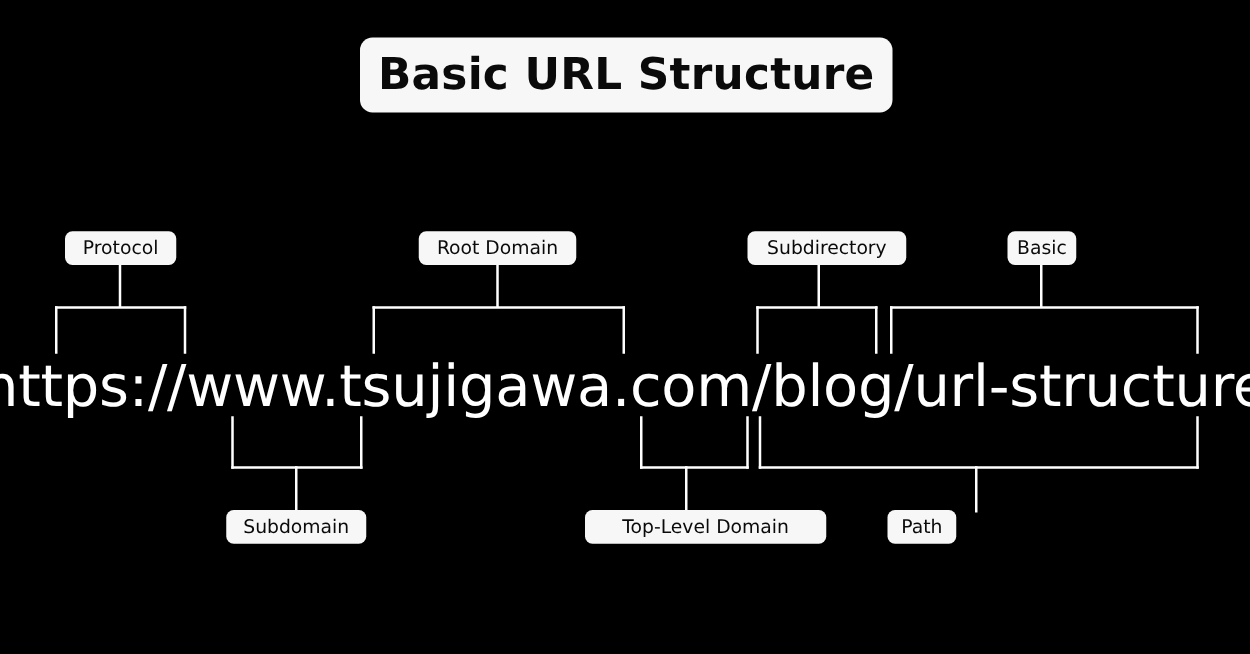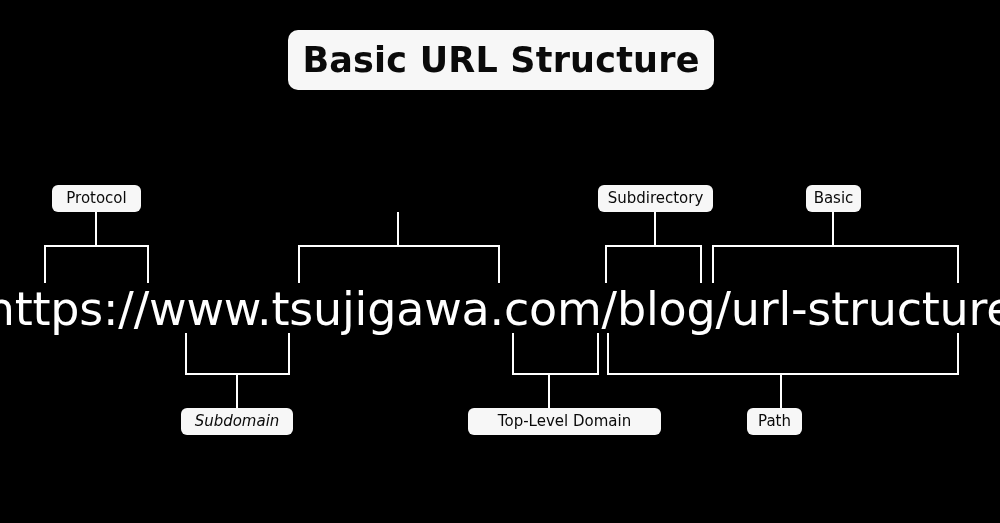--- a/index.html
+++ b/index.html
@@ -100,26 +100,29 @@
   </div>
 
   <div class="pill" style="left:52px; top:185px; width:89px;">
     <span>Protocol</span>
   </div>
   <div class="stroke v-line" style="left:95px; top:212px; height:34px;"></div>
   <div class="stroke h-line" style="left:44px; top:245px; width:105px;"></div>
   <div class="stroke v-line" style="left:44px; top:245px; height:38px;"></div>
   <div class="stroke v-line" style="left:147px; top:245px; height:38px;"></div>
 
+  <div class="pill" style="left:335px; top:185px; width:126px;">
+    <span>Root Domain</span>
+  </div>
   <div class="stroke v-line" style="left:397px; top:212px; height:34px;"></div>
   <div class="stroke h-line" style="left:298px; top:245px; width:202px;"></div>
   <div class="stroke v-line" style="left:298px; top:245px; height:38px;"></div>
   <div class="stroke v-line" style="left:498px; top:245px; height:38px;"></div>
 
-  <div class="pill" style="left:598px; top:185px; width:115px;align-items:center;">
+  <div class="pill" style="left:598px; top:185px; width:127px;align-items:center;">
     <span>Subdirectory</span>
   </div>
   <div class="stroke v-line" style="left:654px; top:212px; height:34px;"></div>
   <div class="stroke h-line" style="left:605px; top:245px; width:97px;"></div>
   <div class="stroke v-line" style="left:605px; top:245px; height:38px;"></div>
   <div class="stroke v-line" style="left:700px; top:245px; height:38px;"></div>
 
   <div class="pill" style="left:806px; top:185px; width:55px;">
     <span>Basic</span>
   </div>
@@ -129,33 +132,33 @@
   <div class="stroke v-line" style="left:957px; top:245px; height:38px;"></div>
 
   <div class="url-line">
     <div class="url-text">https://www.tsujigawa.com/blog/url-structure</div>
   </div>
 
   <div class="stroke v-line" style="left:185px; top:333px; height:42px;"></div>
   <div class="stroke v-line" style="left:288px; top:333px; height:42px;"></div>
   <div class="stroke h-line" style="left:185px; top:373px; width:105px;"></div>
   <div class="stroke v-line" style="left:236px; top:373px; height:37px;"></div>
-  <div class="pill" style="left:181px; top:408px; width:112px;font-style:italic;">
+  <div class="pill" style="left:181px; top:408px; width:112px;">
     <span>Subdomain</span>
   </div>
 
   <div class="stroke v-line" style="left:512px; top:333px; height:42px;"></div>
   <div class="stroke v-line" style="left:597px; top:333px; height:42px;"></div>
   <div class="stroke h-line" style="left:512px; top:373px; width:87px;"></div>
   <div class="stroke v-line" style="left:548px; top:373px; height:37px;"></div>
   <div class="pill" style="left:468px; top:408px; width:193px;">
     <span>Top-Level Domain</span>
   </div>
 
   <div class="stroke v-line" style="left:607px; top:333px; height:42px;"></div>
   <div class="stroke v-line" style="left:957px; top:333px; height:42px;"></div>
   <div class="stroke h-line" style="left:607px; top:373px; width:352px;"></div>
   <div class="stroke v-line" style="left:780px; top:373px; height:37px;"></div>
-  <div class="pill" style="left:747px; top:408px; width:55px;">
+  <div class="pill" style="left:710px; top:408px; width:55px;">
     <span>Path</span>
   </div>
 
 </div>
 
 </body></html>

